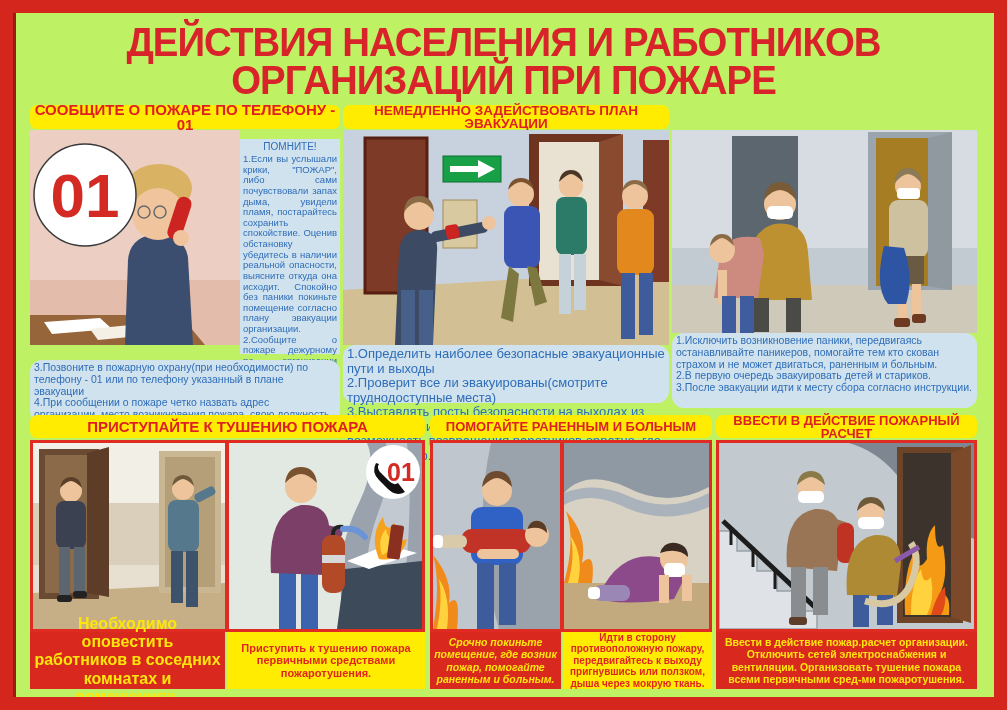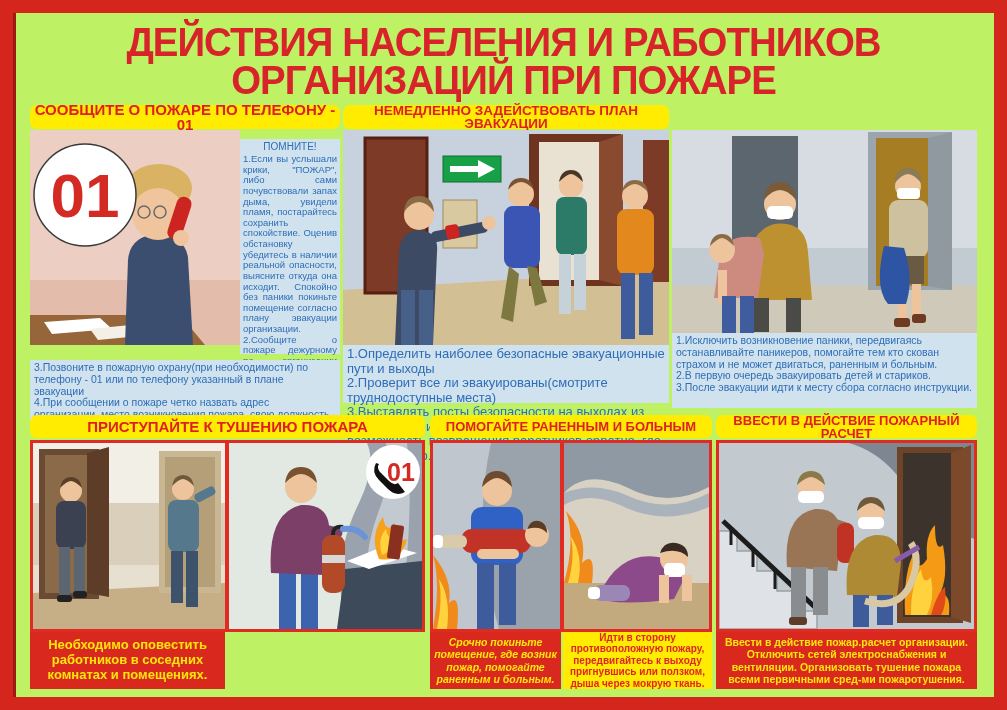--- a/index.html
+++ b/index.html
@@ -15,21 +15,21 @@
     left:0;top:10px;width:981px;text-align:center;color:#d8232a;
     font-weight:bold;font-size:40px;line-height:0.95;letter-spacing:-1px;
     transform:scaleX(.96);transform-origin:center;
   }
   .hdr{
     background:#ffec00;color:#de2026;font-weight:bold;text-align:center;
     display:flex;align-items:center;justify-content:center;line-height:1;border-radius:7px;
   }
   .blue{background:#cfe2ee;color:#2f6db8;}
   .pre{white-space:pre-line;}
-  .foot{font-size:10.5px;line-height:1.12;padding:2px 4px;}
+  .foot{font-size:10.5px;line-height:1.12;padding:2px 4px;border-radius:12px;}
   .remember{font-size:9.5px;line-height:1.12;padding:2px 3px;text-align:justify;}
   .rem-title{text-align:center;font-size:10px;padding-top:2px;}
   .cap{display:flex;align-items:center;justify-content:center;text-align:center;
        font-weight:bold;padding:2px 4px;line-height:1.15;}
   .cap-red{background:#d9291e;color:#ffe60a;}
   .cap-yel{background:#ffec00;color:#e02521;}
   .frame{background:#df2b22;}
   svg{display:block;}
 </style>
 </head>
@@ -306,18 +306,19 @@
       <path d="M138 68 Q140 54 152 54 Q164 54 166 68 Q157 60 152 60 Q147 60 138 68 Z" fill="#6e5a3a"></path>
       <rect x="139" y="74" width="26" height="12" rx="5" fill="#ffffff"></rect>
       <path d="M128 152 Q124 98 156 92 Q182 90 182 120 L178 154 Z" fill="#ad8a33"></path>
       <rect x="134" y="152" width="16" height="32" fill="#3e5b9c"></rect>
       <rect x="158" y="152" width="16" height="30" fill="#3e5b9c"></rect>
       <path d="M146 158 Q186 170 196 128 Q200 112 192 100" stroke="#d9c9a2" stroke-width="7" fill="none"></path>
       <line x1="176" y1="118" x2="200" y2="104" stroke="#8a5aa8" stroke-width="5"></line>
     </svg>
   </div>
 
-  <div class="abs cap cap-red" style="left:17px;top:619px;width:195px;height:57px;font-size:13px;">Необходимо оповестить работников в соседних комнатах и помещениях.</div>
+  <div class="abs cap cap-red" style="left:17px;top:619px;width:195px;height:57px;font-size:16px;">Необходимо оповестить работников в соседних комнатах и помещениях.</div>
+  <div class="abs cap cap-yel" style="left:214px;top:619px;width:198px;height:57px;font-size:11px;">Приступить к тушению пожара первичными средствами пожаротушения.</div>
   <div class="abs cap cap-red" style="left:417px;top:619px;width:131px;height:57px;font-size:10.5px;font-style:italic;">Срочно покиньте помещение, где возник пожар, помогайте раненным и больным.</div>
   <div class="abs cap cap-yel" style="left:550px;top:619px;width:149px;height:57px;font-size:10px;">Идти в сторону противоположную пожару, передвигайтесь к выходу пригнувшись или ползком, дыша через мокрую ткань.</div>
   <div class="abs cap cap-red" style="left:703px;top:619px;width:261px;height:57px;font-size:10.5px;">Ввести в действие пожар.расчет организации. Отключить сетей электроснабжения и вентиляции. Организовать тушение пожара всеми первичными сред-ми пожаротушения.</div>
 
 </div>
 
 </body></html>

